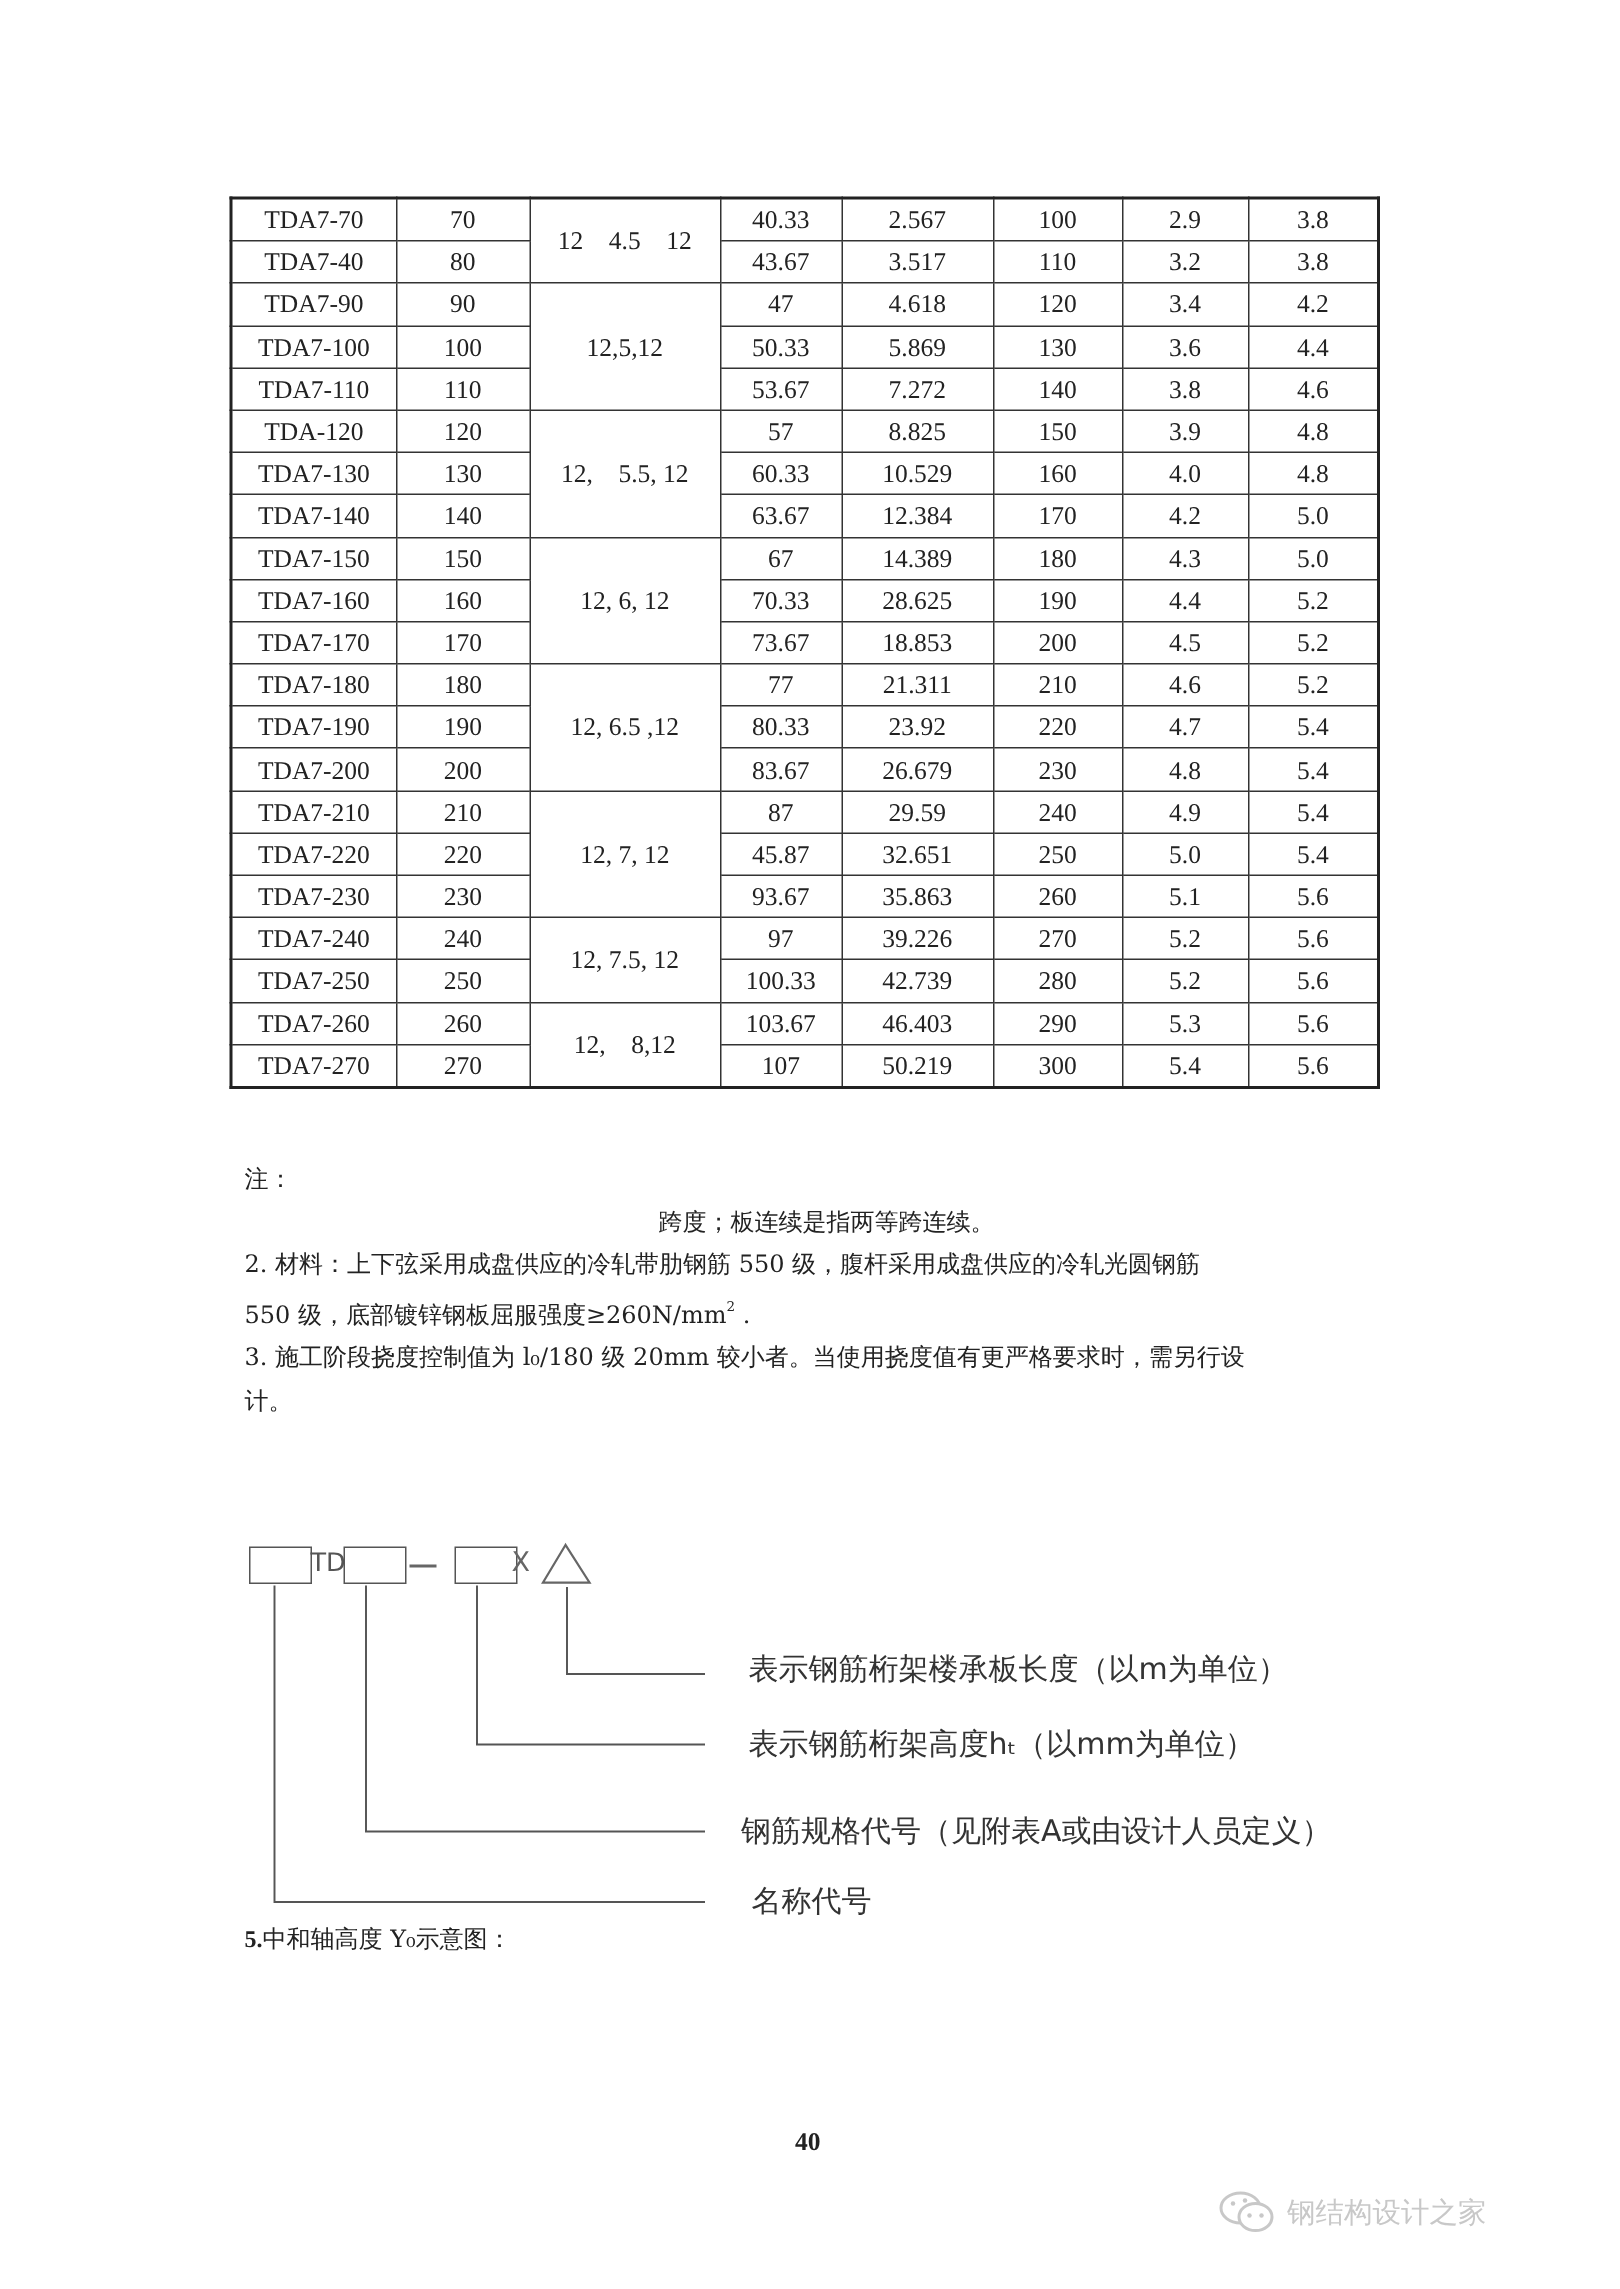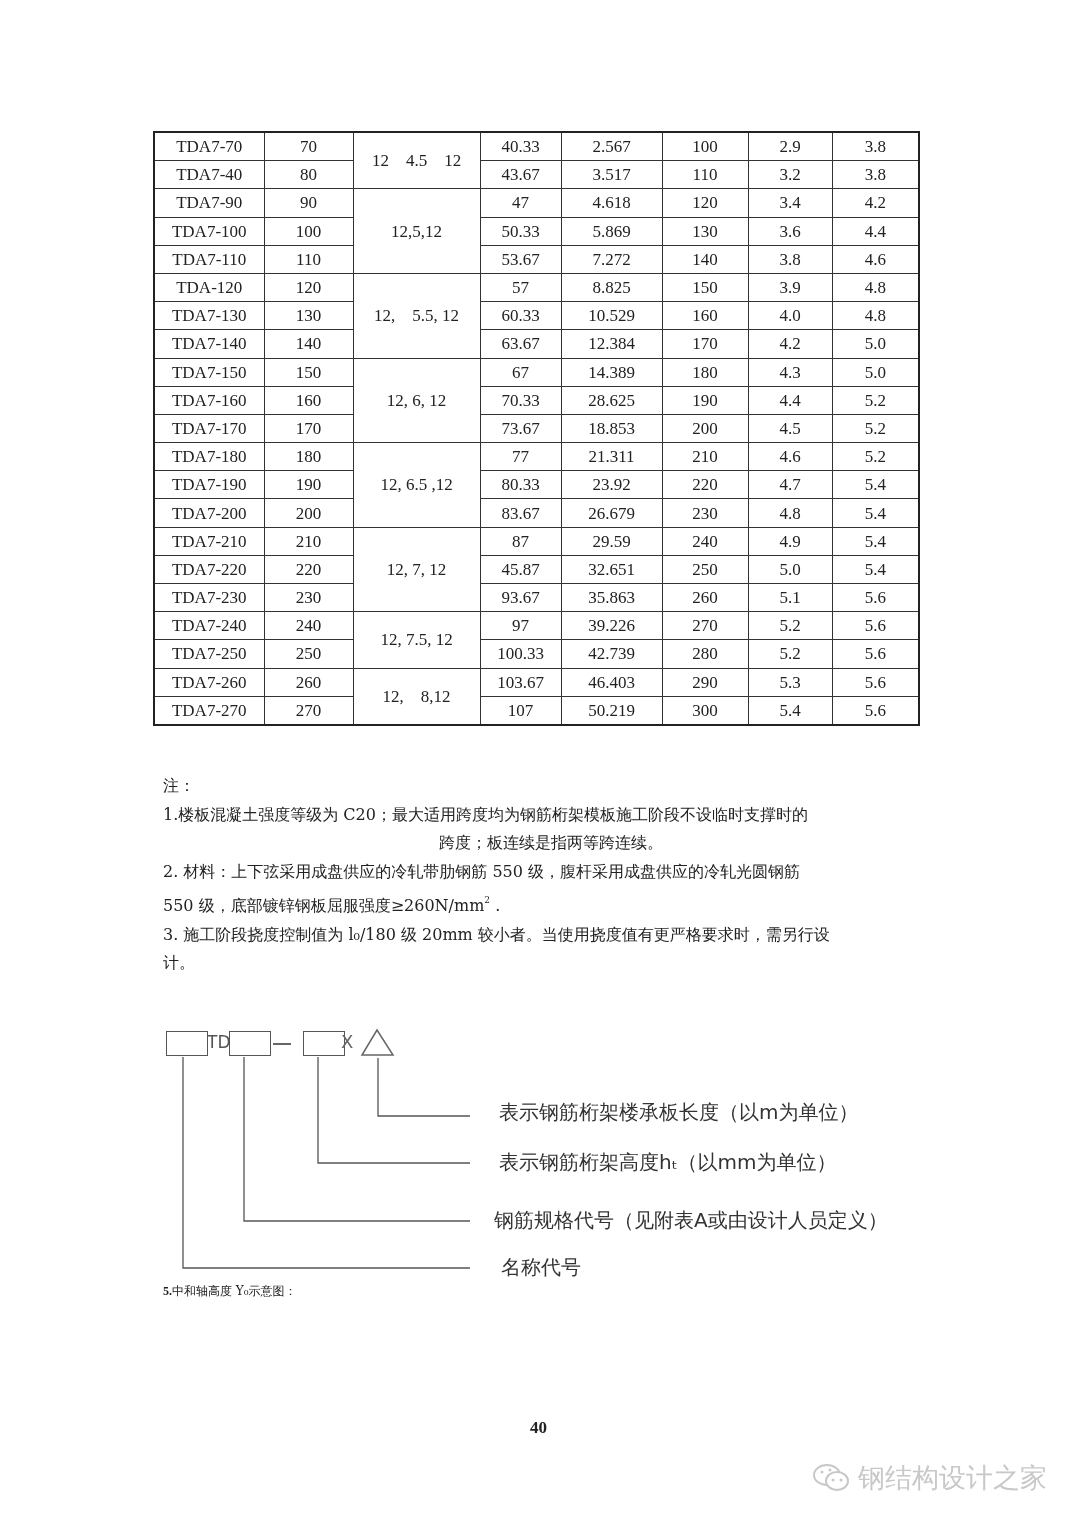--- a/index.html
+++ b/index.html
@@ -15,27 +15,27 @@
   .notes .hang { padding-left: 16px; text-align: center; }
   sup { font-size: 9px; vertical-align: 8px; }
   .diagram { position: absolute; left: 0; top: 0; width: 1080px; height: 1526px; pointer-events: none; }
   .diag-label { position: absolute; font-family: "DejaVu Sans", "Liberation Sans", sans-serif;
                 font-size: 20px; color: #333; white-space: nowrap; margin-left: 16px; }
   .box { position: absolute; border: 1.5px solid #555; box-sizing: border-box; padding-left: 40px; }
   .box-text { font-family: "DejaVu Sans", "Liberation Sans", sans-serif; font-size: 17px;
               color: #555; text-align: center; line-height: 21px; }
   .dash { position: absolute; background: #666; height: 1.5px; }
   .xmark { position: absolute; font-family: "DejaVu Sans", sans-serif; font-size: 18px; color: #666; }
-  .note5 { position: absolute; left: 163px; top: 1283px; font-size: 12px;
+  .note5 { position: absolute; left: 163px; top: 1283px; font-size: 16px;
            font-family: "DejaVu Serif", "Liberation Serif", serif; color: #222; }
   .note5 b { font-family: "Liberation Serif", serif; font-weight: bold; }
   .page-num { position: absolute; left: 530px; top: 1418px; font-size: 17px; font-weight: bold;
               font-family: "Liberation Serif", serif; color: #222; }
   .watermark { position: absolute; left: 812px; top: 1460px; font-family: "DejaVu Sans", sans-serif;
-               font-size: 27px; color: #c8c8c8; white-space: nowrap; display: flex; align-items: center; gap: 6px; }
+               font-size: 19px; color: #c8c8c8; white-space: nowrap; display: flex; align-items: center; gap: 6px; }
 </style>
 </head>
 <body>
 
 <table class="spec-table">
   <colgroup>
     <col style="width:110px">
       <col style="width:89px">
       <col style="width:127px">
       <col style="width:81px">
@@ -240,21 +240,20 @@
         <td>50.219</td>
         <td>300</td>
         <td>5.4</td>
         <td>5.6</td>
       </tr>
     </tbody>
 </table>
 
 <div class="notes">
   <p>注：</p>
-  <p>1.楼板混凝土强度等级为 C20；最大适用跨度均为钢筋桁架模板施工阶段不设临时支撑时的</p>
   <p class="hang">跨度；板连续是指两等跨连续。</p>
   <p>2. 材料：上下弦采用成盘供应的冷轧带肋钢筋  550  级，腹杆采用成盘供应的冷轧光圆钢筋</p>
   <p><span>550 级，底部镀锌钢板屈服强度≥260N/mm</span><sup>2</sup><span> .</span></p>
   <p>3. 施工阶段挠度控制值为 l₀/180 级 20mm 较小者。当使用挠度值有更严格要求时，需另行设</p>
   <p>计。</p>
 </div>
 
 <div>
   <div class="box box-text" style="left:166px;top:1031px;width:35px;height:25px;">TD</div>
   <div class="box" style="left:229px;top:1031px;width:32px;height:25px;"></div>

